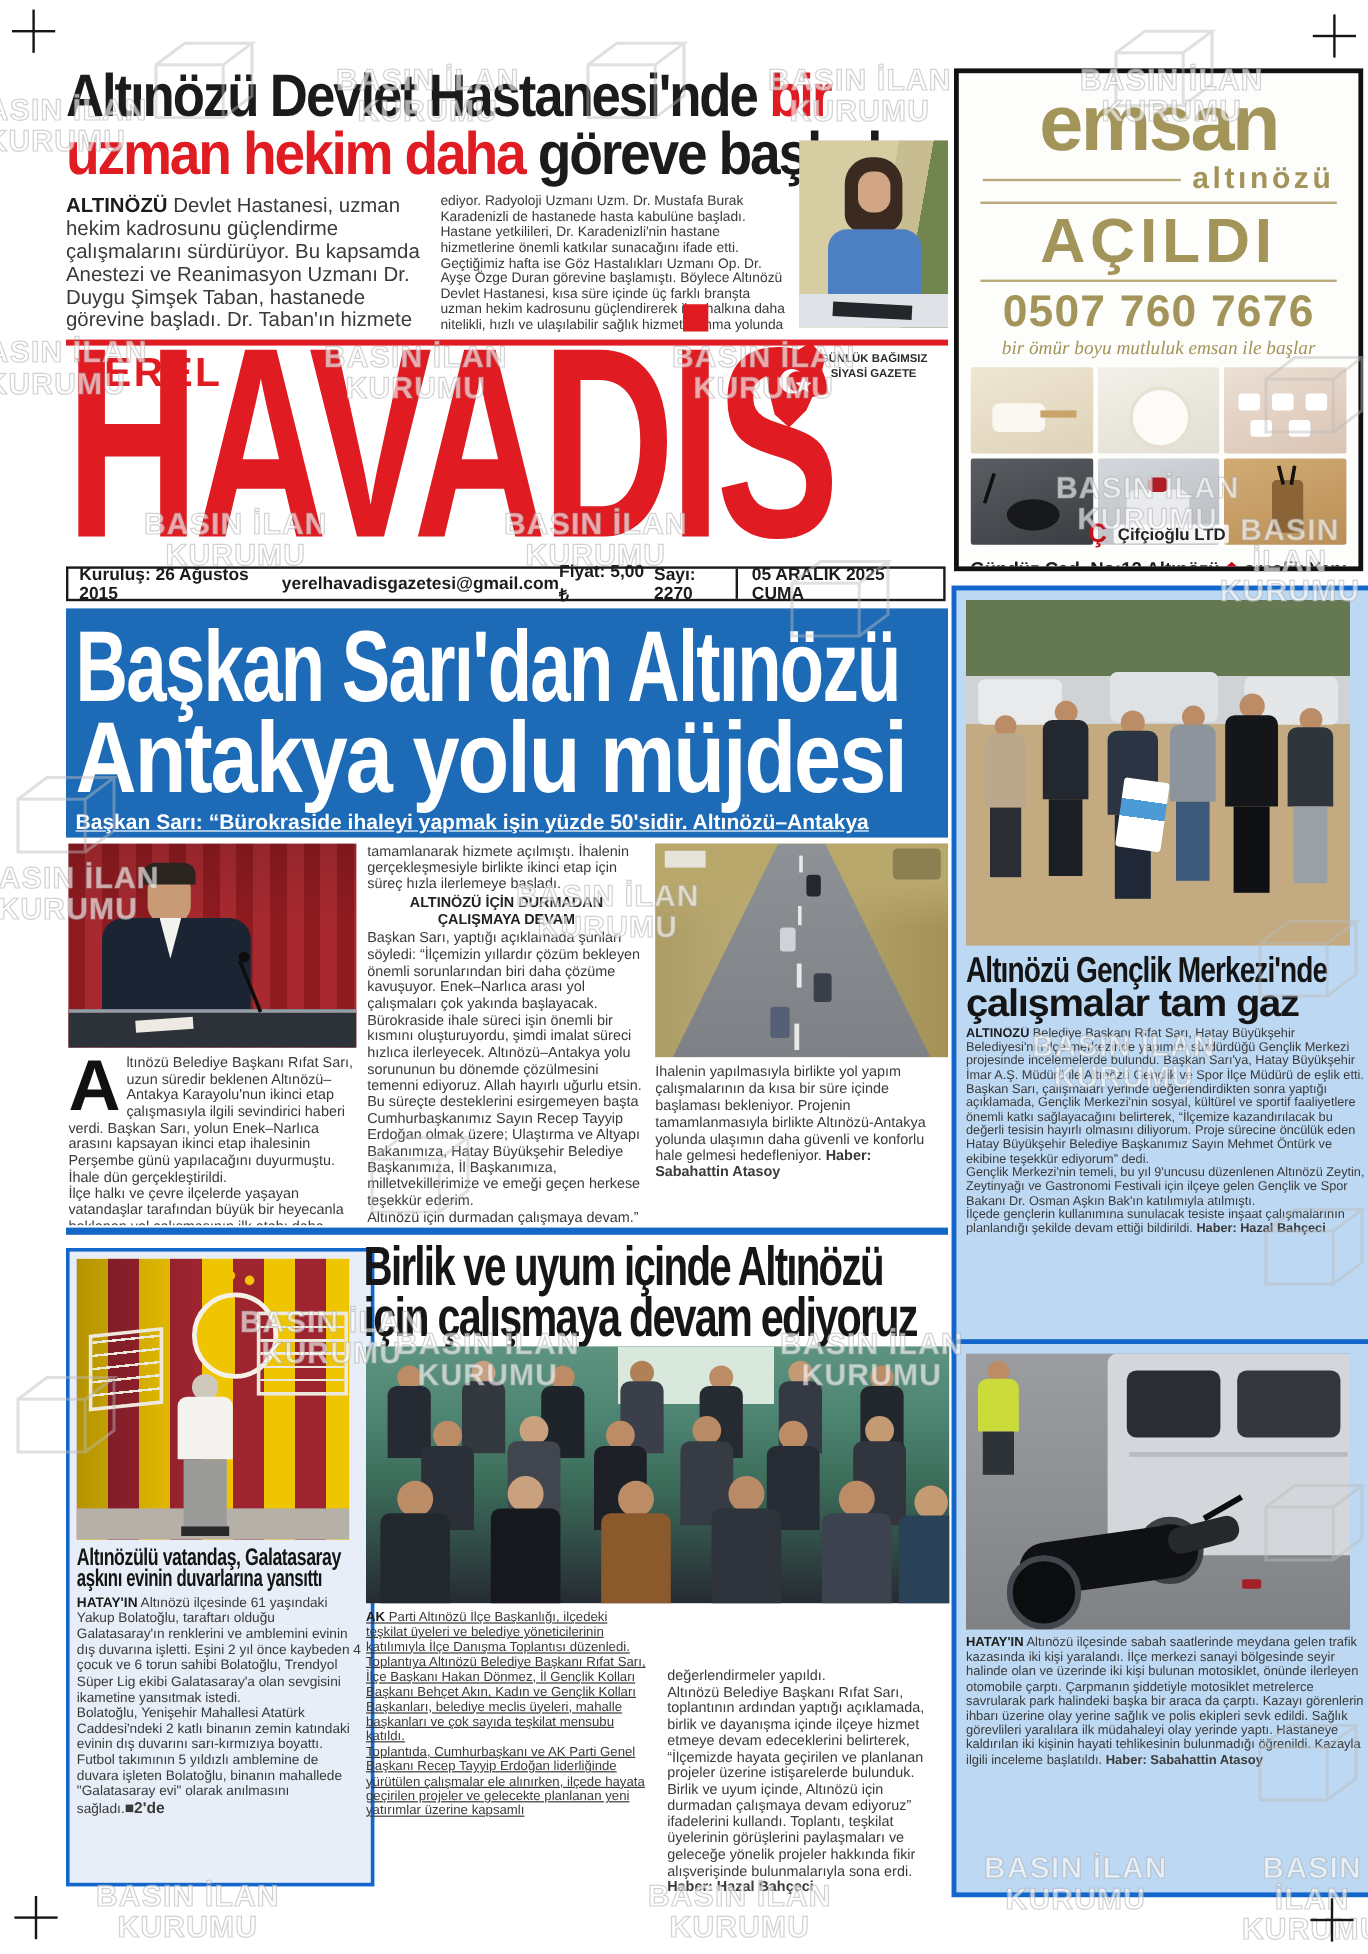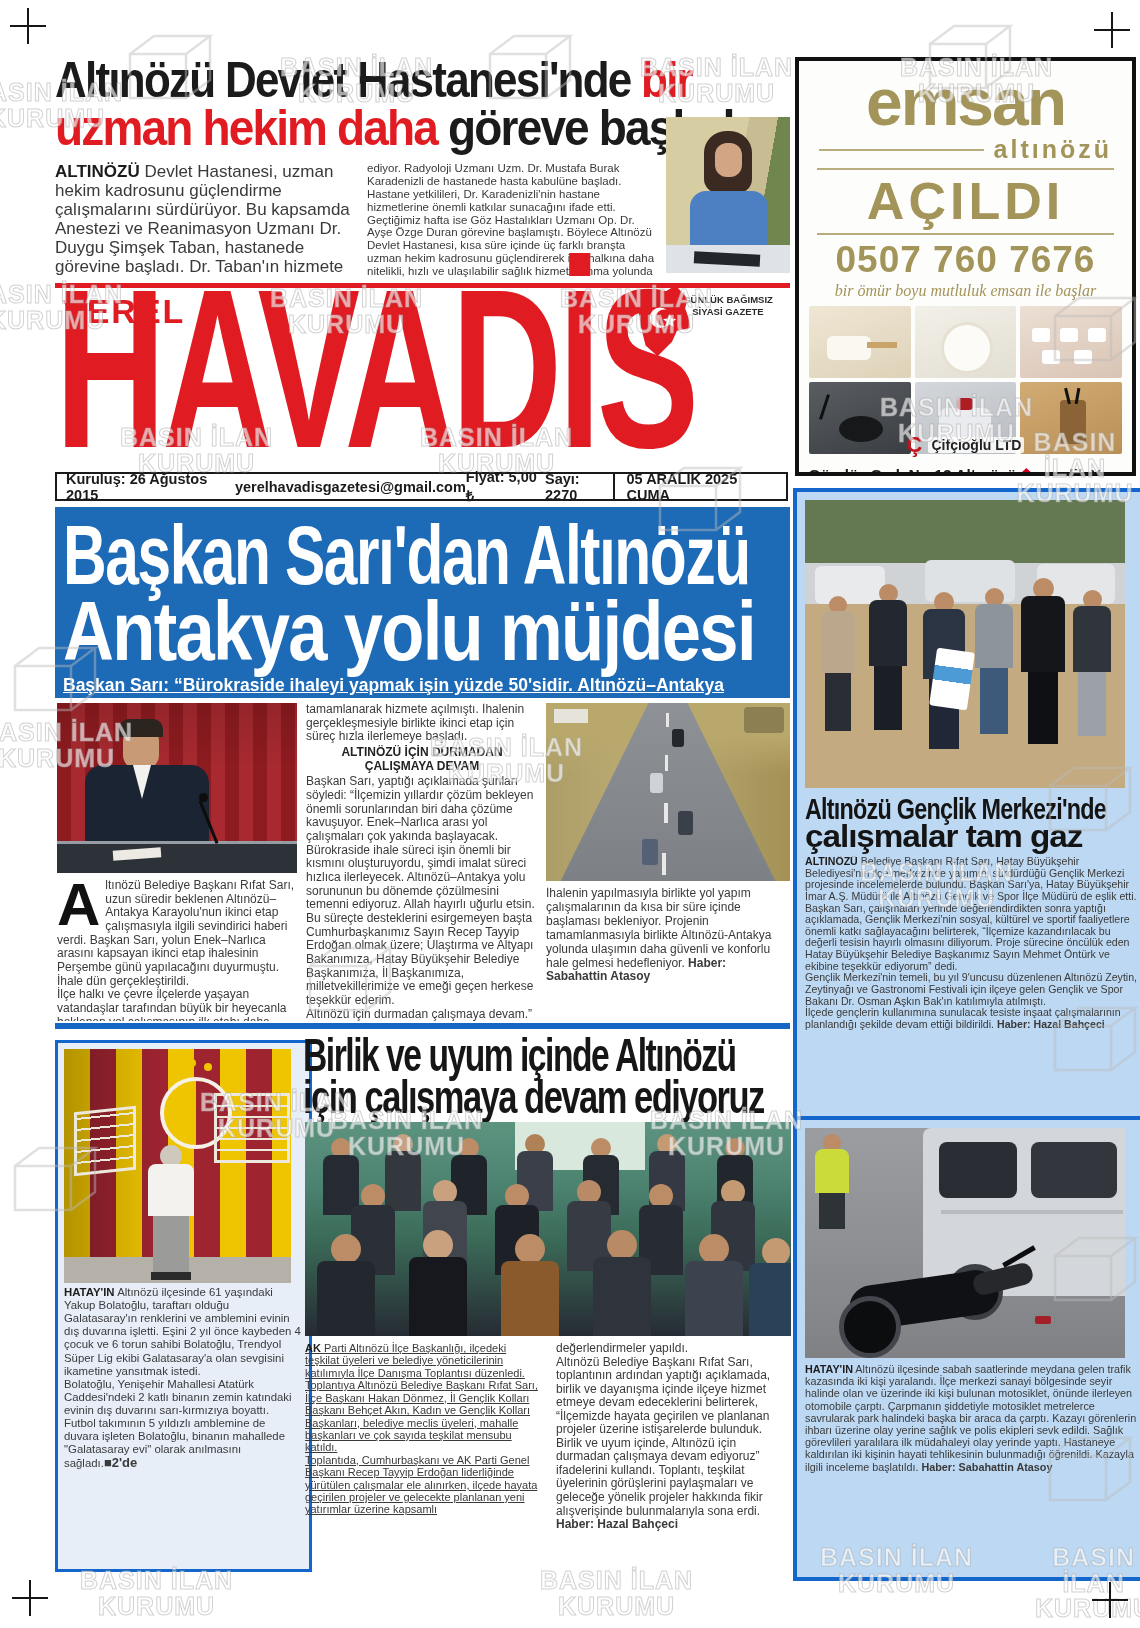--- a/index.html
+++ b/index.html
@@ -287,20 +287,24 @@
     <div class="abs" style="left:150px;top:44px;width:70px;height:64px;border:3px solid #ece8dc;background:repeating-linear-gradient(0deg,transparent 0 9px,#ece8dc 9px 11px);"></div>
     <div class="abs" style="left:10px;top:60px;width:56px;height:58px;border:3px solid #ece8dc;background:repeating-linear-gradient(0deg,transparent 0 9px,#ece8dc 9px 11px);transform:skewY(-6deg);"></div>
     <div class="abs" style="left:0;top:208px;width:227px;height:26px;background:#b5b0a8;"></div>
     <div class="fig" style="left:84px;top:96px;">
         <div class="h" style="width:22px;height:22px;background:#cfc8bd;"></div>
         <div class="t" style="width:46px;height:52px;background:#f3f2ef;"></div>
         <div class="l" style="width:36px;height:56px;background:#9b9b99;"></div>
         <div class="l" style="width:40px;height:8px;background:#2a2a2a;"></div>
       </div>
   </div>
+  <div style="margin-top:5px;">
+    <span class="nowrap hl-gs" style="transform:scaleX(.74);">Altınözülü vatandaş, Galatasaray</span><br>
+    <span class="nowrap hl-gs" style="transform:scaleX(.70);margin-top:-3px;">aşkını evinin duvarlarına yansıttı</span>
+  </div>
   <div class="bodytxt" style="font-size:11.4px;line-height:1.15;margin-top:3px;height:212px;">
     <b class="lead">HATAY'IN</b><span class="prewrap"> Altınözü ilçesinde 61 yaşındaki Yakup Bolatoğlu, taraftarı olduğu Galatasaray'ın renklerini ve amblemini evinin dış duvarına işletti. Eşini 2 yıl önce kaybeden 4 çocuk ve 6 torun sahibi Bolatoğlu, Trendyol Süper Lig ekibi Galatasaray'a olan sevgisini ikametine yansıtmak istedi.
 Bolatoğlu, Yenişehir Mahallesi Atatürk Caddesi'ndeki 2 katlı binanın zemin katındaki evinin dış duvarını sarı-kırmızıya boyattı.
 Futbol takımının 5 yıldızlı amblemine de duvara işleten Bolatoğlu, binanın mahallede "Galatasaray evi" olarak anılmasını sağladı.</span><b style="font-size:13px;">■2'de</b>
   </div>
 </div>
 
 <div class="abs" style="left:303px;top:1032px;width:488px;">
   <span class="nowrap hl-unity" style="transform:scaleX(.73);">Birlik ve uyum içinde Altınözü</span><br>
   <span class="nowrap hl-unity" style="transform:scaleX(.75);margin-top:-4px;">için çalışmaya devam ediyoruz</span>
@@ -381,21 +385,21 @@
     </div>
   <div class="fig" style="left:444px;top:116px;">
       <div class="h" style="width:28px;height:28px;background:#c49a72;"></div>
       <div class="t" style="width:54px;height:84px;background:#2a4258;"></div>
     </div>
 </div>
 <div class="abs bodytxt" style="left:305px;top:1342px;width:237px;height:218px;font-size:11px;line-height:1.13;text-decoration:underline;">
   <b class="lead">AK</b><span class="prewrap"> Parti Altınözü İlçe Başkanlığı, ilçedeki teşkilat üyeleri ve belediye yöneticilerinin katılımıyla İlçe Danışma Toplantısı düzenledi. Toplantıya Altınözü Belediye Başkanı Rıfat Sarı, İlçe Başkanı Hakan Dönmez, İl Gençlik Kolları Başkanı Behçet Akın, Kadın ve Gençlik Kolları Başkanları, belediye meclis üyeleri, mahalle başkanları ve çok sayıda teşkilat mensubu katıldı.
 Toplantıda, Cumhurbaşkanı ve AK Parti Genel Başkanı Recep Tayyip Erdoğan liderliğinde yürütülen çalışmalar ele alınırken, ilçede hayata geçirilen projeler ve gelecekte planlanan yeni yatırımlar üzerine kapsamlı</span>
 </div>
-<div class="abs bodytxt" style="left:556px;top:1342px;width:235px;height:218px;font-size:12px;line-height:1.13;">
+<div class="abs bodytxt" style="left:556px;top:1390px;width:235px;height:218px;font-size:12px;line-height:1.13;">
   <span class="prewrap">değerlendirmeler yapıldı.
 Altınözü Belediye Başkanı Rıfat Sarı, toplantının ardından yaptığı açıklamada, birlik ve dayanışma içinde ilçeye hizmet etmeye devam edeceklerini belirterek, “İlçemizde hayata geçirilen ve planlanan projeler üzerine istişarelerde bulunduk.
 Birlik ve uyum içinde, Altınözü için durmadan çalışmaya devam ediyoruz” ifadelerini kullandı. Toplantı, teşkilat üyelerinin görüşlerini paylaşmaları ve geleceğe yönelik projeler hakkında fikir alışverişinde bulunmalarıyla sona erdi. </span><b>Haber: Hazal Bahçeci</b>
 </div>
 
 <div class="storybox" style="left:793px;top:1116px;width:336px;height:441px;background:#bdd8f2;padding:8px;">
   <div class="photo" style="position:relative;width:320px;height:230px;background:linear-gradient(180deg,#9b9da1,#8b8d91 60%,#7f8185);">
     <div class="abs" style="left:118px;top:0;width:202px;height:168px;border-radius:8px 0 0 10px;background:#d3d6da;"></div>
     <div class="abs" style="left:134px;top:14px;width:78px;height:56px;border-radius:8px;background:#2a2d33;"></div>
     <div class="abs" style="left:226px;top:14px;width:86px;height:56px;border-radius:8px;background:#33363c;"></div>

